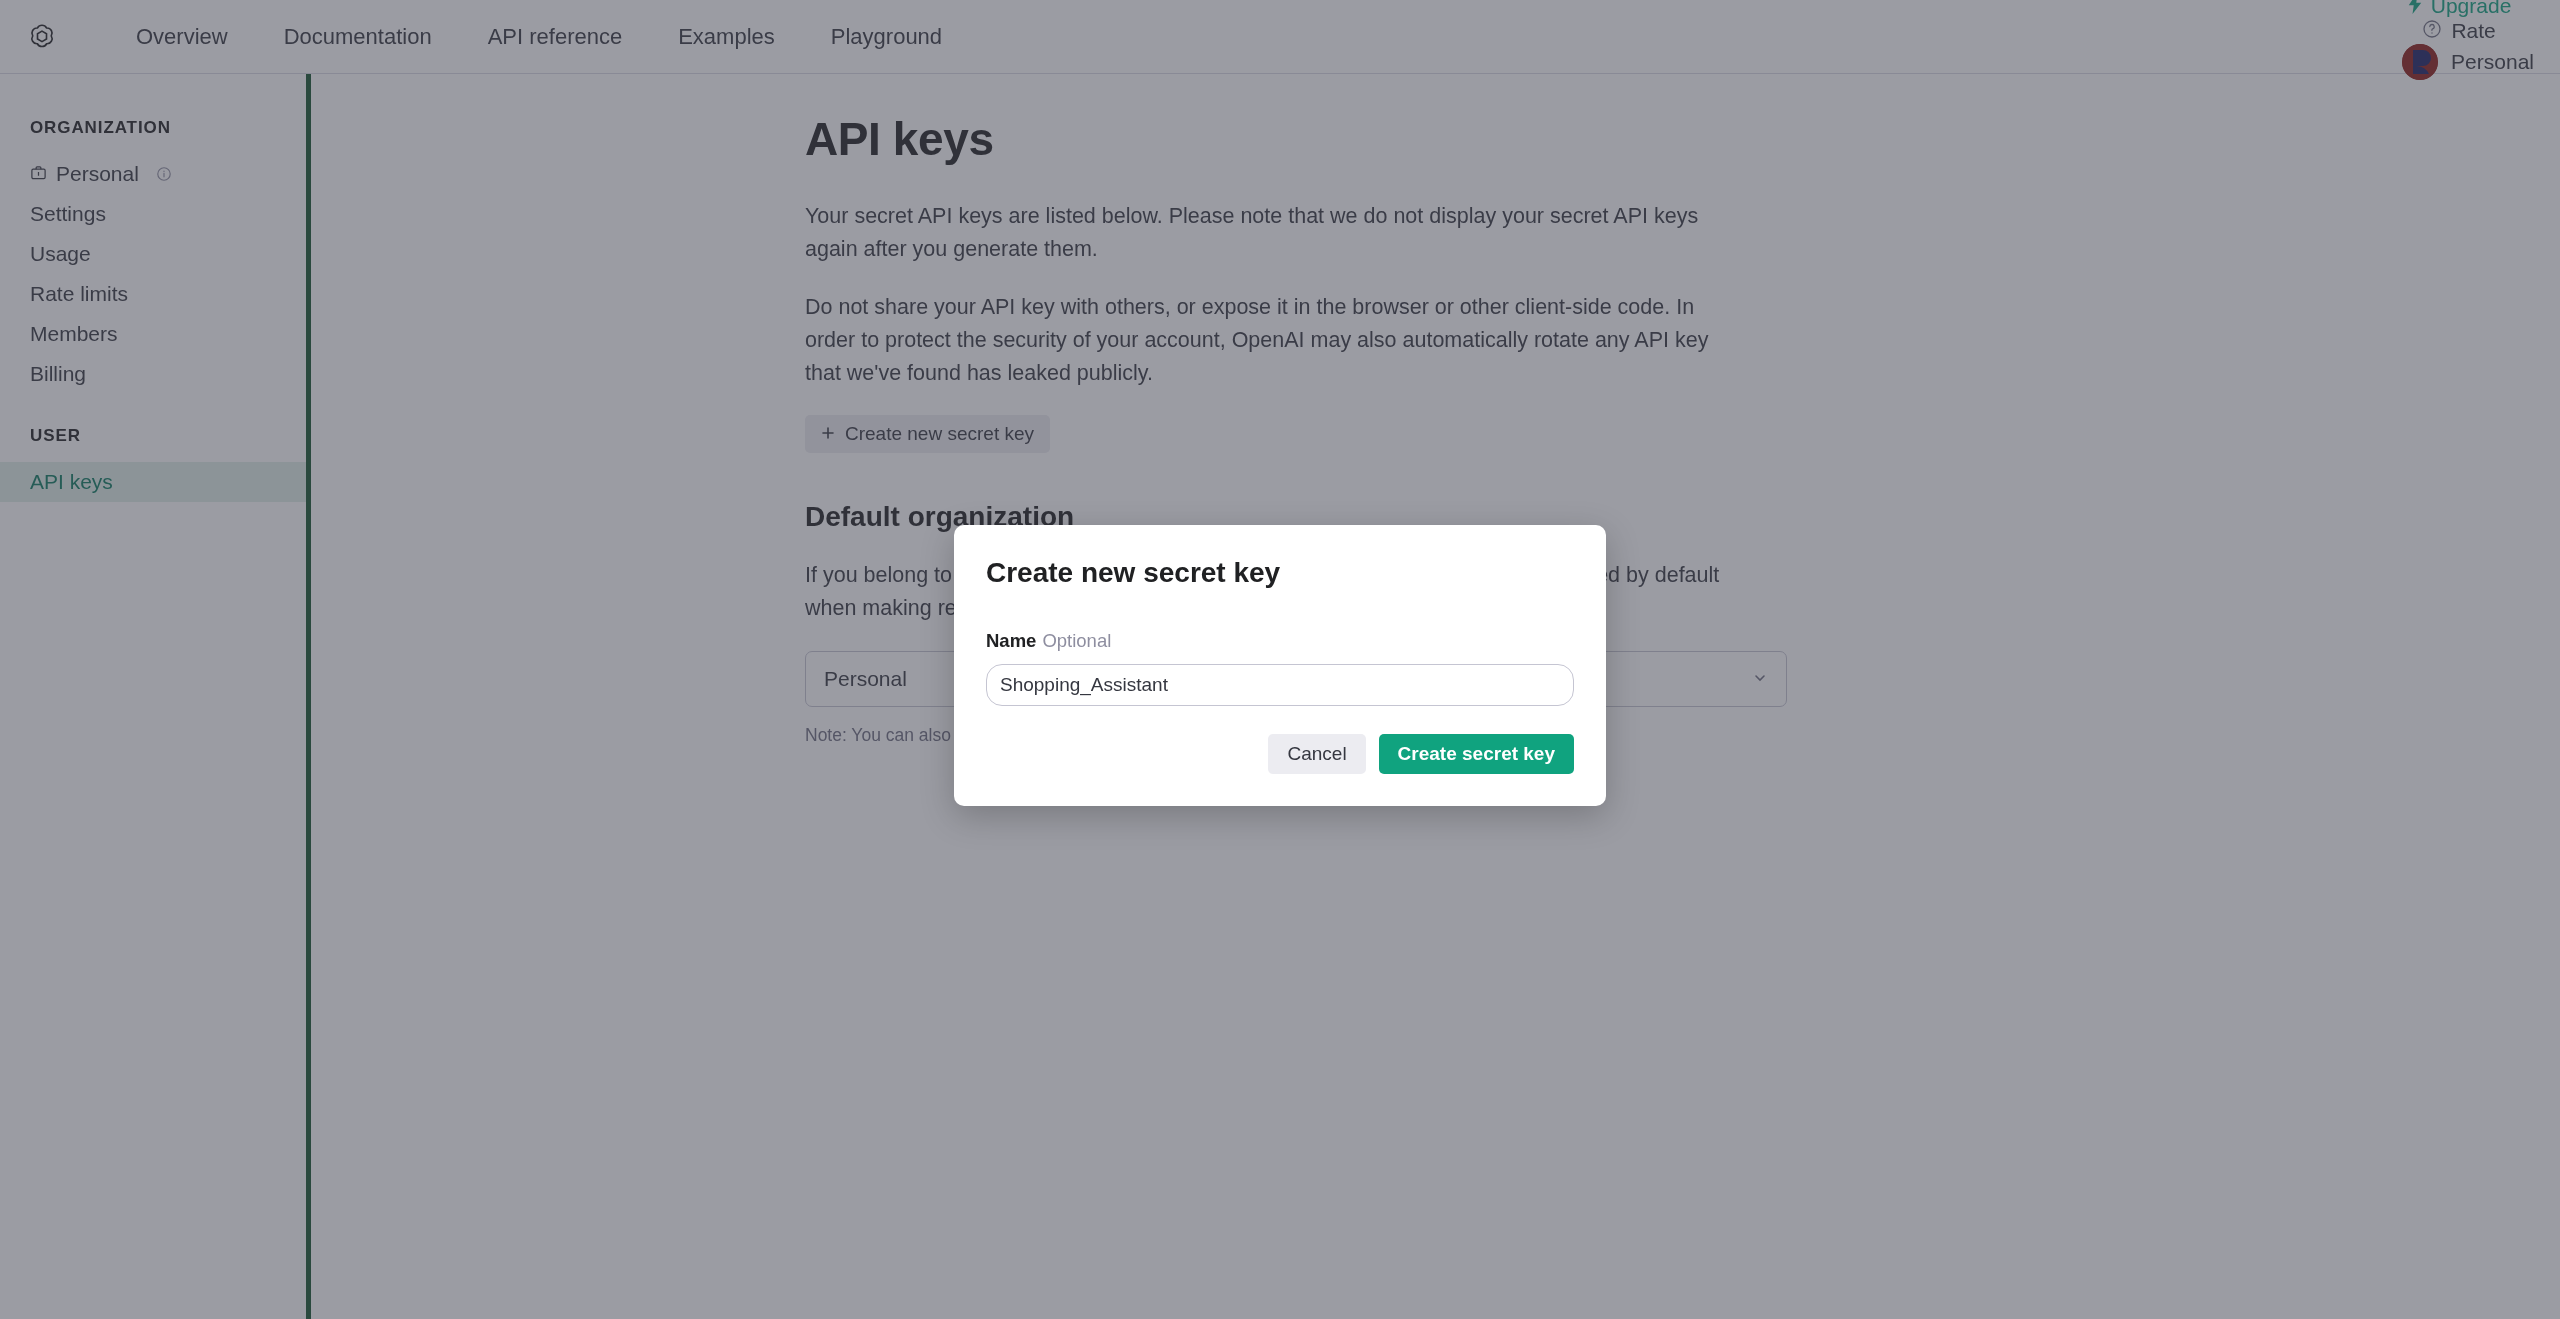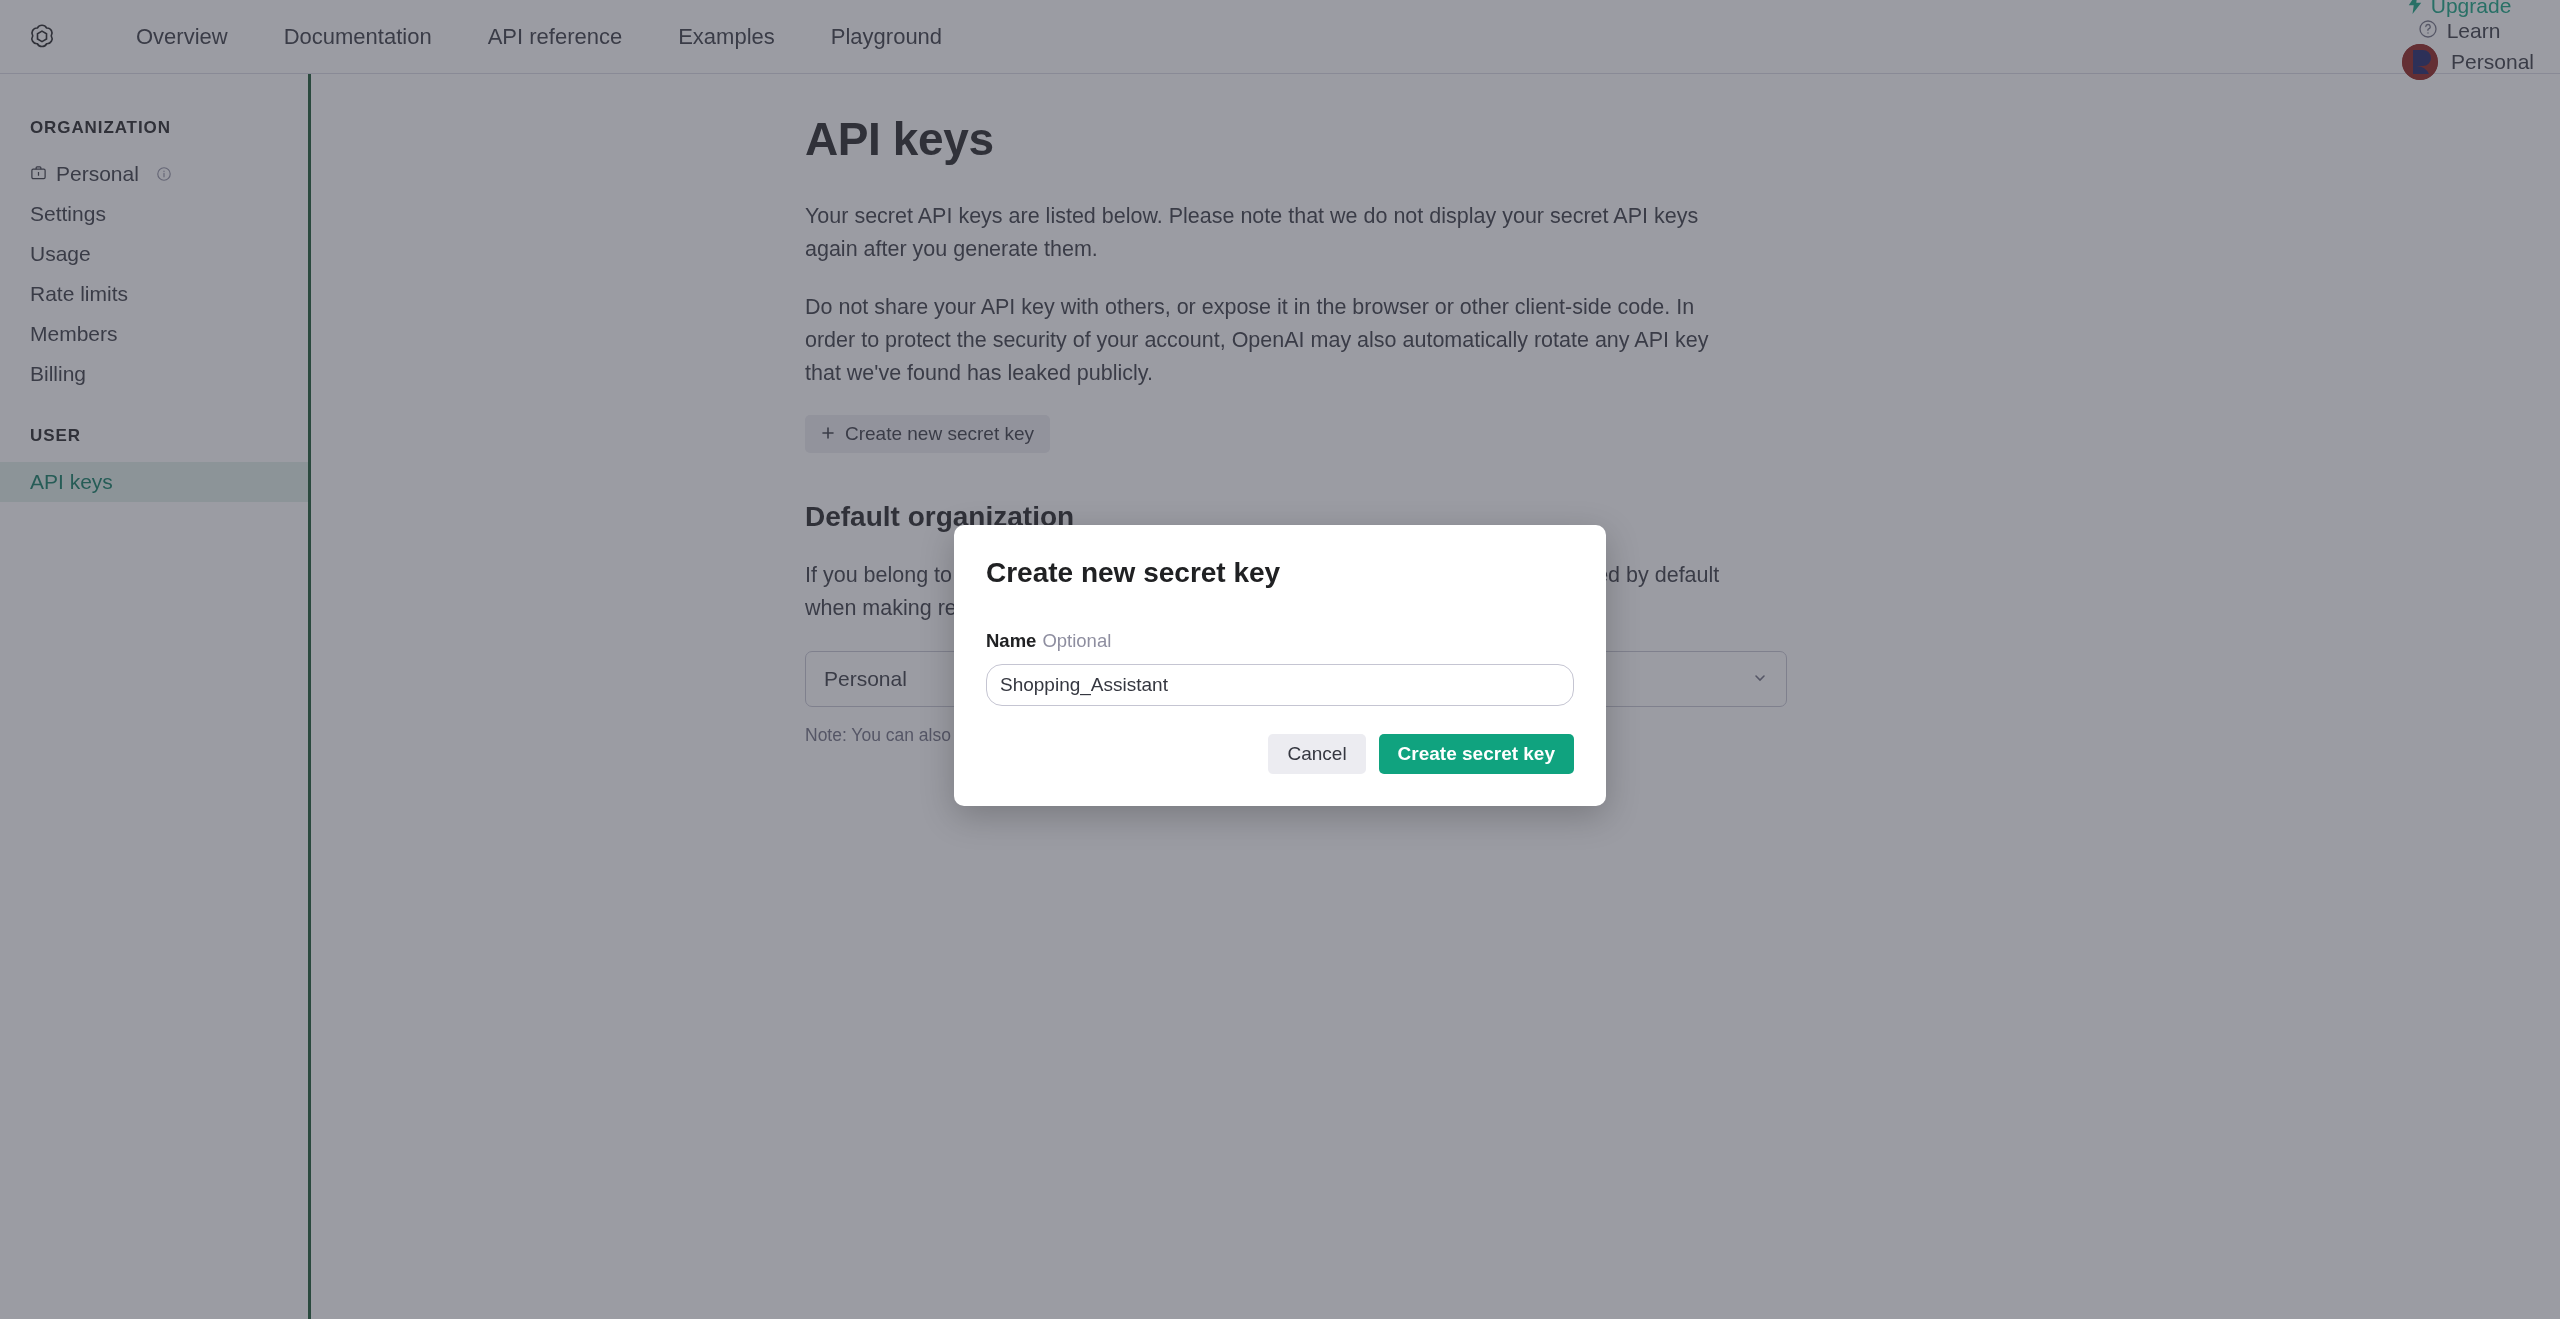--- a/index.html
+++ b/index.html
@@ -92,21 +92,21 @@
     position: relative;
     flex: none;
   }
 
   
   .sidebar {
     position: absolute;
     top: 74px; left: 0;
     width: 311px;
     height: calc(1319px - 74px);
-    border-right: 3px solid #14532d;
+    border-right: 5px solid #14532d;
     background: #ffffff;
     padding-top: 44px;
   }
   .side-section-title {
     font-size: 17px;
     font-weight: 700;
     letter-spacing: 0.9px;
     color: #202123;
     padding: 0 0 0 30px;
     margin-bottom: 16px;
@@ -299,21 +299,21 @@
         <span>Upgrade</span>
       </div>
       <div class="help">
         <span>
           <svg width="20" height="20" viewBox="0 0 20 20" fill="none" stroke="#6e6e80" stroke-width="1.3">
             <circle cx="10" cy="10" r="8"></circle>
             <path d="M7.8 7.6a2.2 2.2 0 1 1 2.8 2.2c-.5.2-.7.6-.7 1.1v.4" stroke-linecap="round"></path>
             <circle cx="10" cy="14" r=".7" fill="#6e6e80" stroke="none"></circle>
           </svg>
         </span>
-        <span>Learn</span>
+        <span>Rate</span>
       </div>
       <div class="account">
         <span class="avatar">
           <svg width="36" height="36" viewBox="0 0 36 36">
             <circle cx="18" cy="18" r="18" fill="#8c1d17"></circle>
             <path d="M11 6h10a8 8 0 0 1 0 16h-6a14 14 0 0 1 12 8H11z" fill="#1b1f63"></path>
           </svg>
         </span>
         <span>Personal</span>
       </div>

